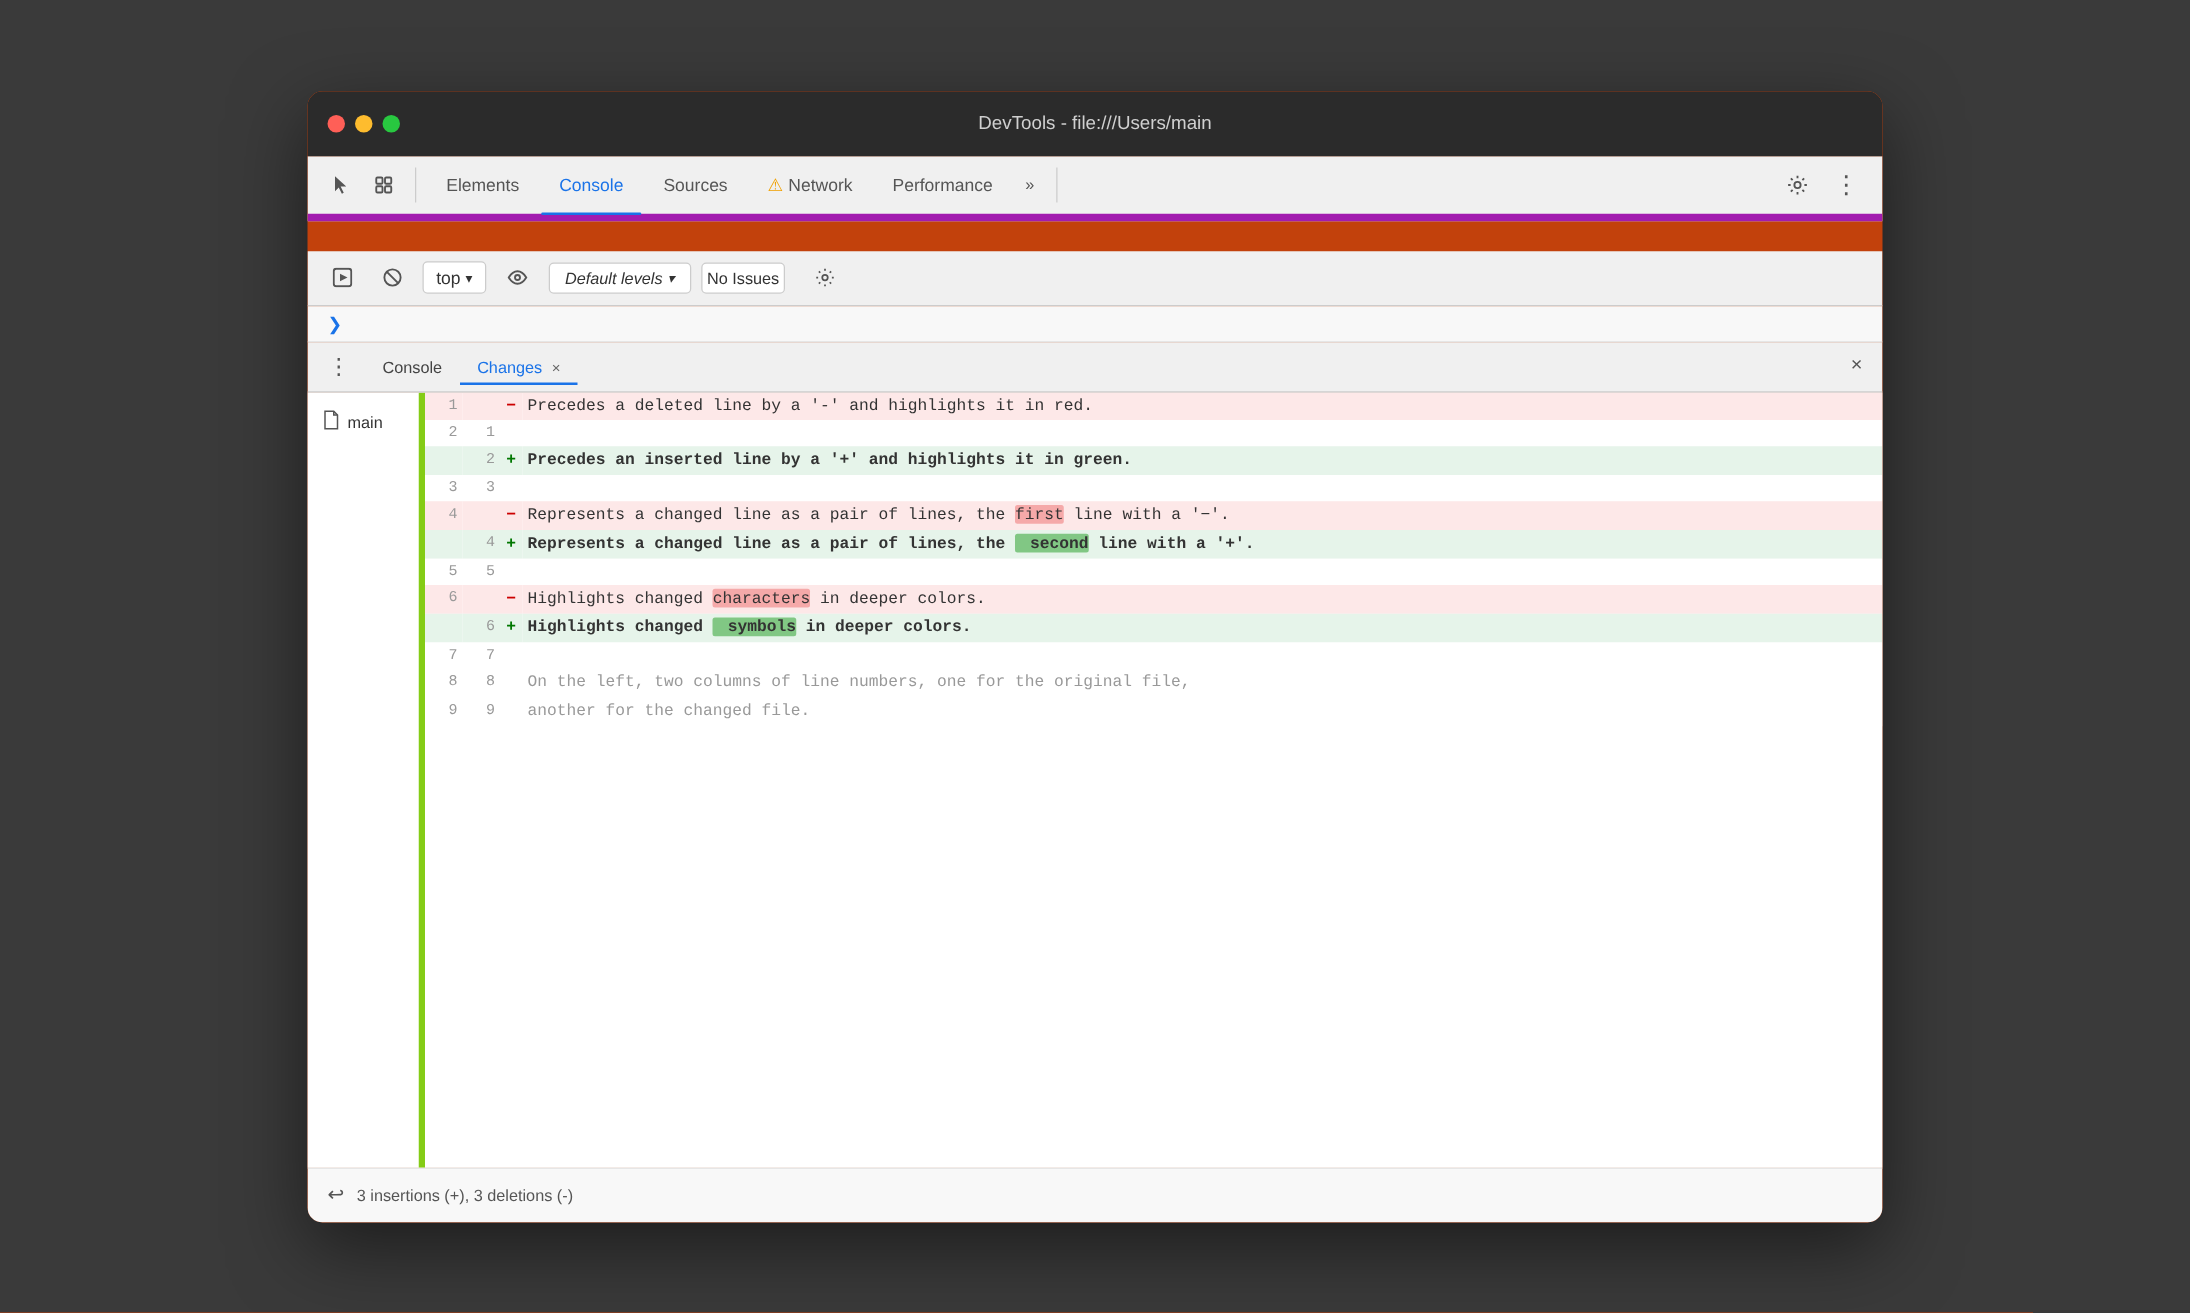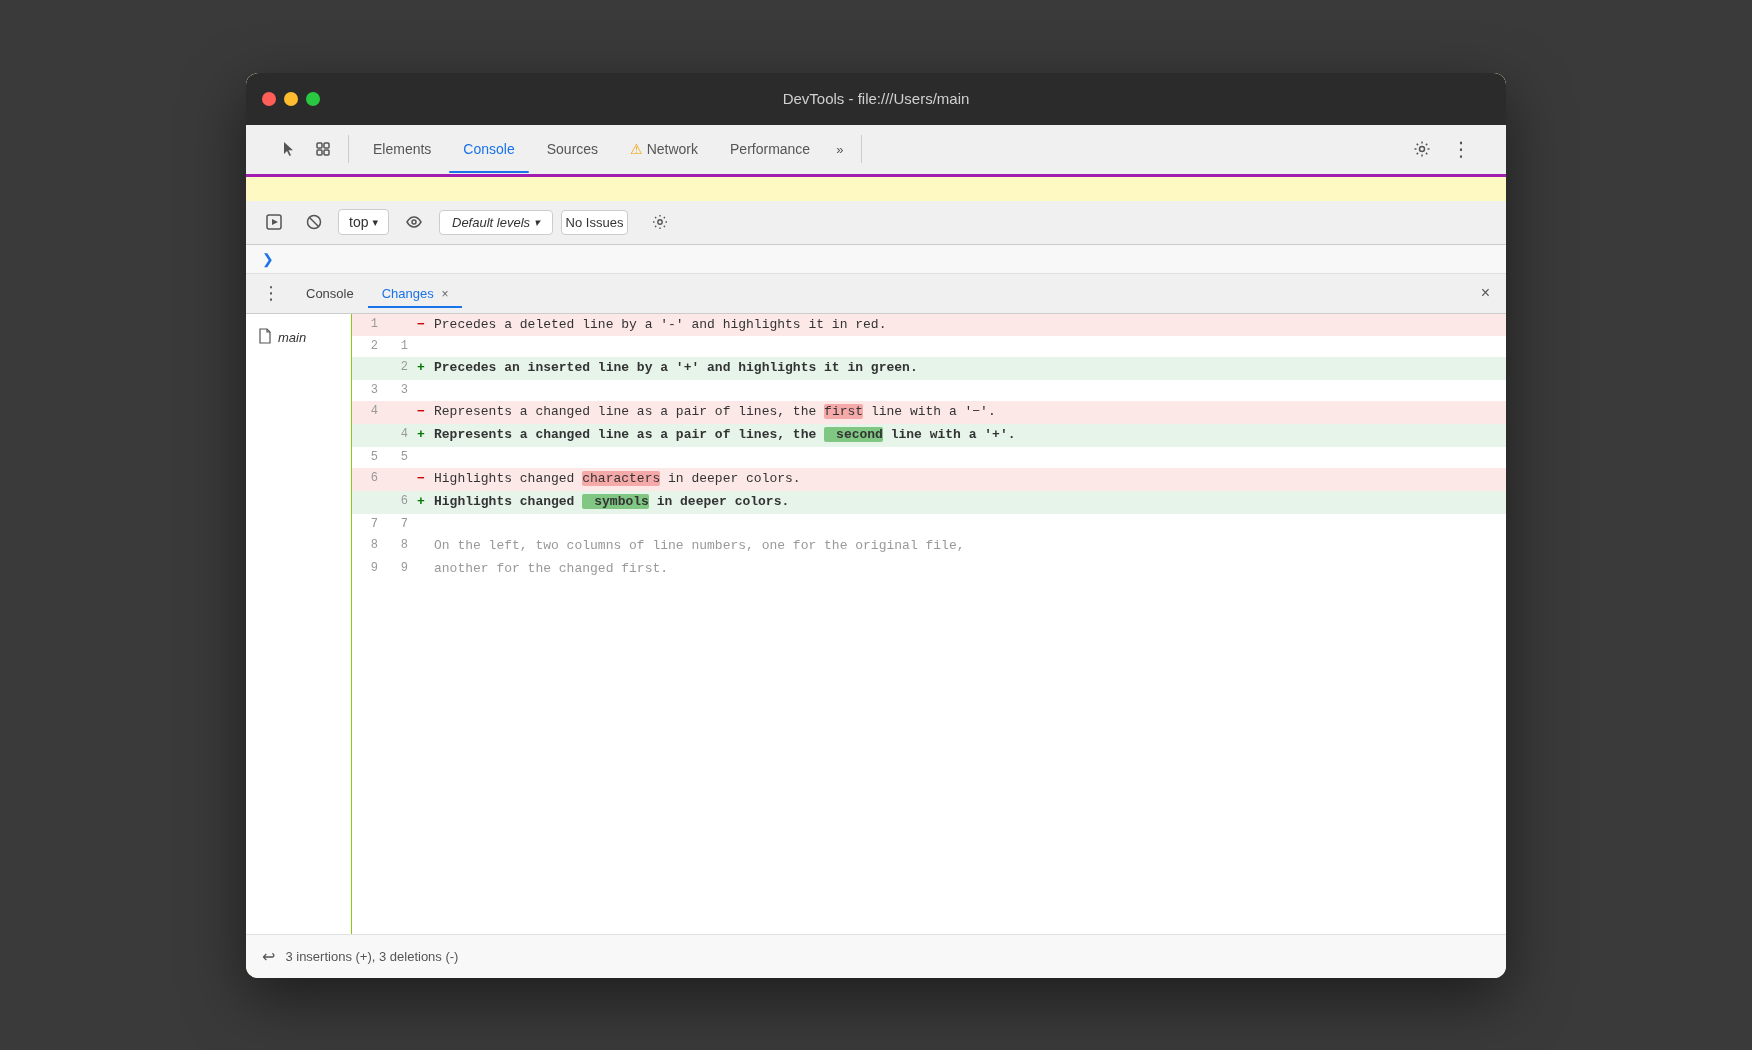--- a/index.html
+++ b/index.html
@@ -6,21 +6,21 @@
     body {
       background: #3a3a3a;
       display: flex;
       justify-content: center;
       align-items: center;
       min-height: 100vh;
       font-family: -apple-system, BlinkMacSystemFont, 'Segoe UI', sans-serif;
     }
     .window {
       width: 1260px;
-      background: #fef9c3;
+      background: #c2410c;
       border-radius: 12px;
       overflow: hidden;
       box-shadow: 0 20px 60px rgba(0,0,0,0.5);
     }
     .titlebar {
       background: #2b2b2b;
       height: 52px;
       display: flex;
       align-items: center;
       justify-content: center;
@@ -42,25 +42,25 @@
     .tl-red { background: #ff5f57; }
     .tl-yellow { background: #febc2e; }
     .tl-green { background: #28c840; }
     .titlebar-title {
       color: #d0d0d0;
       font-size: 15px;
       font-weight: 500;
     }
     .toolbar {
       background: #f0f0f0;
-      border-bottom: 3px solid #a21caf;
+      border-bottom: 6px solid #a21caf;
       display: flex;
       align-items: center;
       height: 52px;
-      padding: 0 28px;
+      padding: 0 12px;
       gap: 4px;
     }
     .toolbar-icon-btn {
       background: none;
       border: none;
       cursor: pointer;
       padding: 6px;
       border-radius: 4px;
       color: #444;
       display: flex;
@@ -235,25 +235,24 @@
     .panel-close-btn {
       margin-left: auto;
       background: none;
       border: none;
       cursor: pointer;
       font-size: 16px;
       color: #555;
       padding: 4px;
     }
     .sidebar {
-      width: 106px;
-      border-right: 1px solid #84cc16;
+      width: 94px;
+      border-right: 5px solid #84cc16;
       background: #fff;
       padding-top: 8px;
-      font-style: italic;
     }
     .sidebar-item {
       display: flex;
       align-items: center;
       gap: 6px;
       padding: 6px 12px;
       font-size: 13px;
       cursor: pointer;
       color: #333;
     }
@@ -542,21 +541,21 @@
             <td class="line-num">8</td>
             <td class="line-num">8</td>
             <td class="diff-marker"></td>
             <td class="diff-content text-neutral">On the left, two columns of line numbers, one for the original file,</td>
           </tr>
 
           <tr class="row-neutral">
             <td class="line-num">9</td>
             <td class="line-num">9</td>
             <td class="diff-marker"></td>
-            <td class="diff-content text-neutral">another for the changed first.</td>
+            <td class="diff-content text-neutral">another for the changed file.</td>
           </tr>
         </tbody>
       </table>
     </div>
   </div>
 
   <div class="footer-bar">
     <span class="footer-undo-icon">↩</span>
     <span>3 insertions (+), 3 deletions (-)</span>
   </div>

